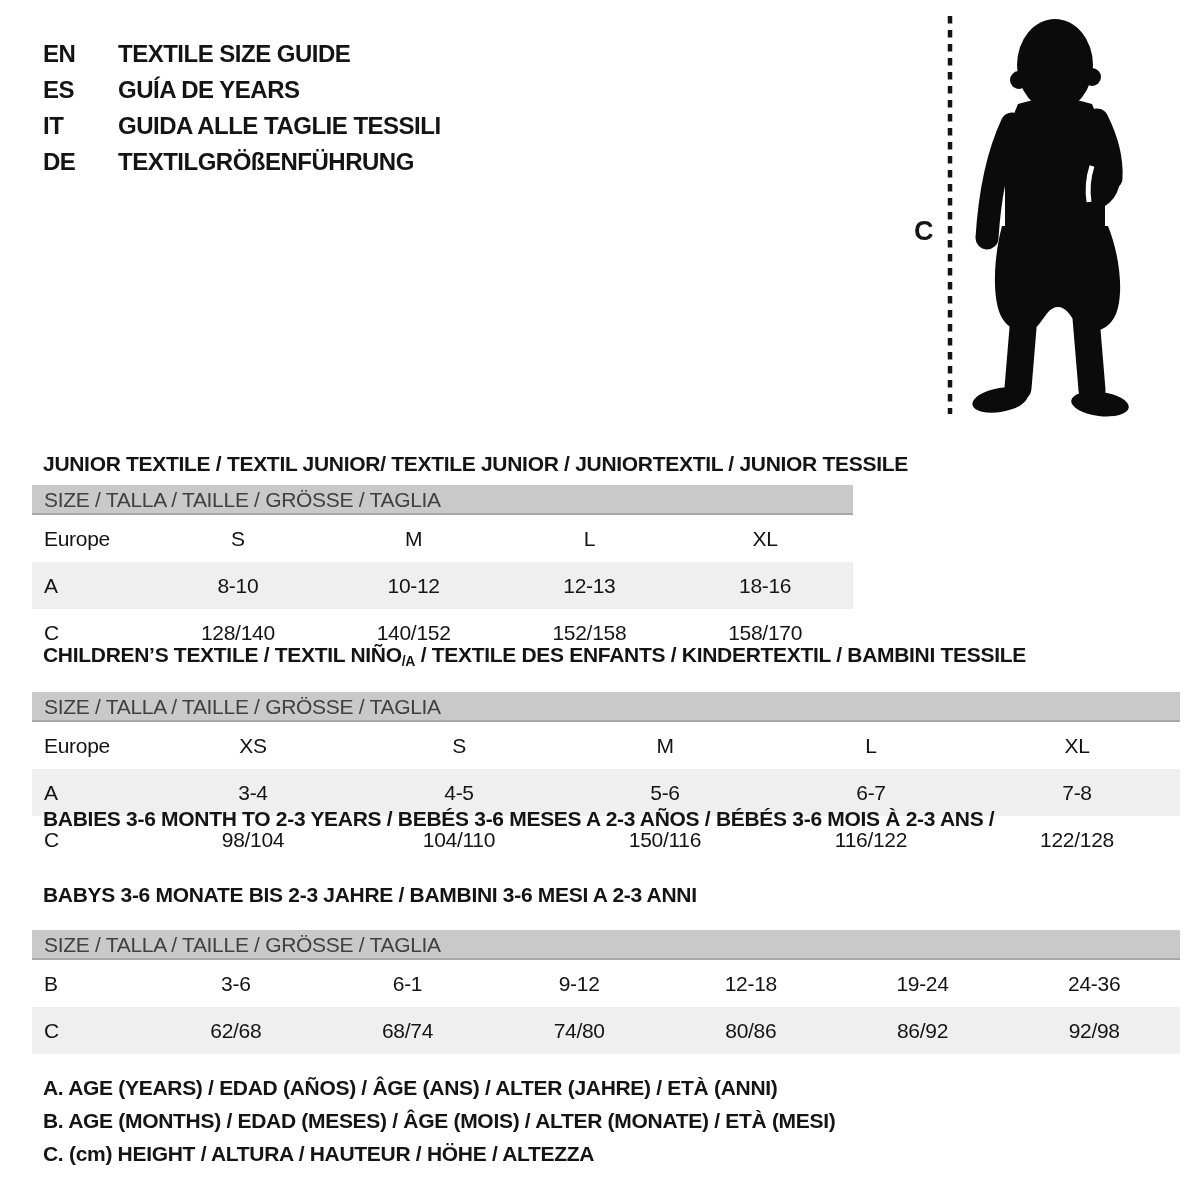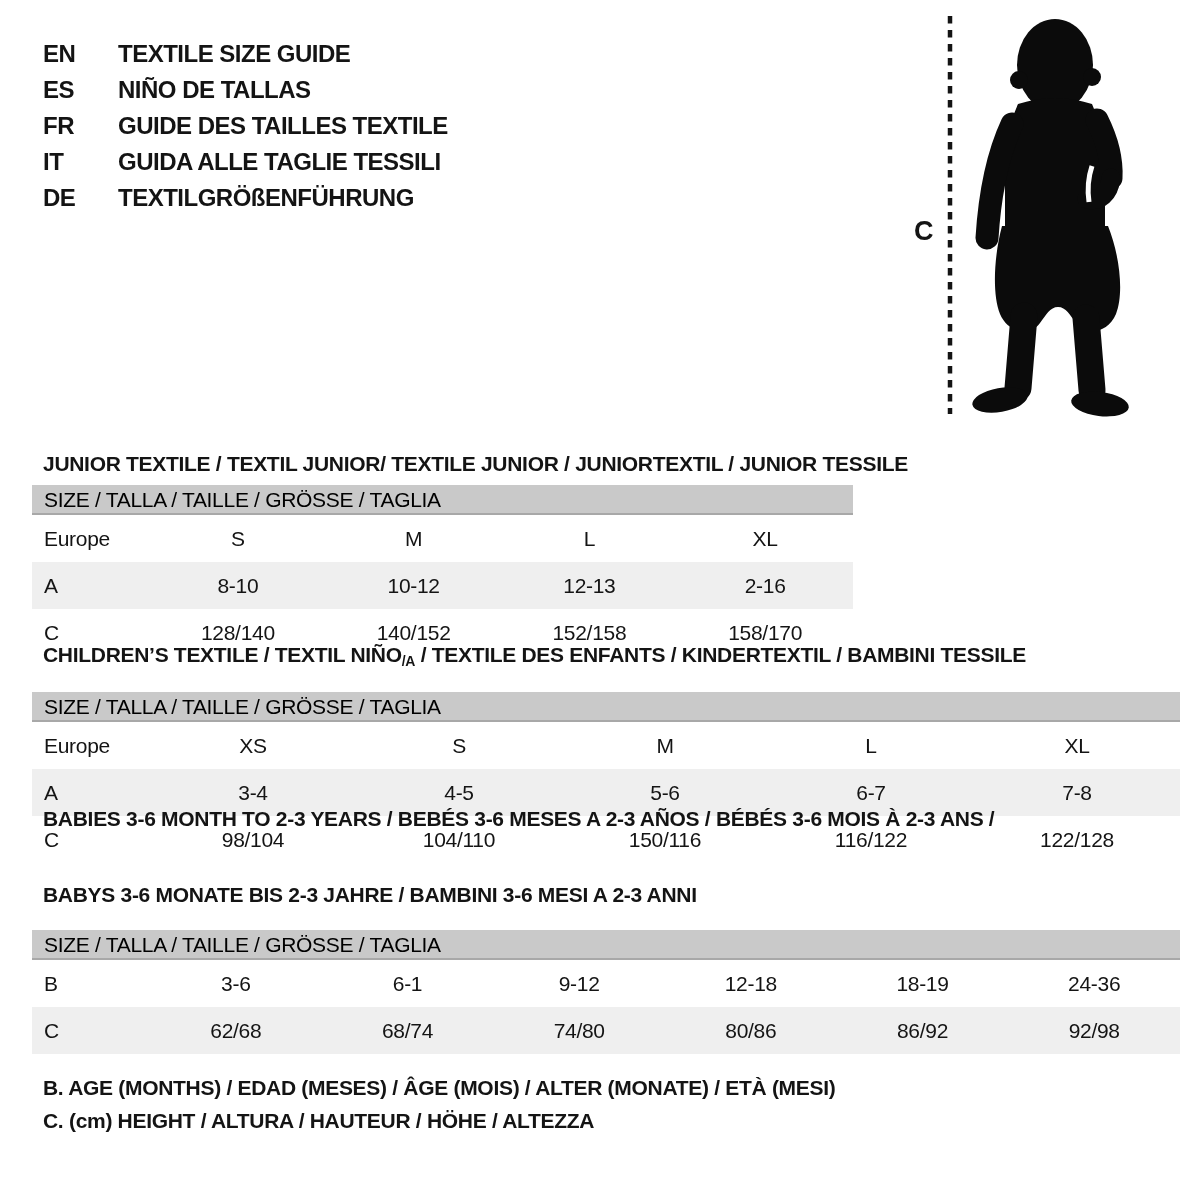--- a/index.html
+++ b/index.html
@@ -21,21 +21,21 @@
   .figure { position:absolute; left:940px; top:8px; width:210px; height:412px; }
   .figure-c { position:absolute; left:-26px; top:208px; font-size:27px; font-weight:700; }
 
   
   .section-title { position:absolute; left:43px; font-size:21px; font-weight:700; letter-spacing:-0.3px; white-space:nowrap; }
   .title-sub { font-size:14px; font-weight:700; position:relative; top:4px; }
 
   .size-table { position:absolute; left:32px; }
   .band {
     height:30px; background:#c9c9c9; border-bottom:2px solid #a8a8a8;
-    font-size:21px; line-height:29px; padding-left:12px; color:#000000;
+    font-size:21px; line-height:29px; padding-left:12px; color:#404040;
     letter-spacing:-0.3px; box-sizing:border-box;
   }
   .trow { display:grid; height:47px; align-items:center; font-size:21px; letter-spacing:-0.3px; }
   .cols5 { grid-template-columns:118px repeat(4,1fr); }
   .cols6 { grid-template-columns:118px repeat(5,1fr); }
   .cols7 { grid-template-columns:118px repeat(6,1fr); }
   .tlabel { padding-left:12px; }
   .tcell { text-align:center; }
   .stripe { background:#efefef; }
 
@@ -51,25 +51,21 @@
 
 <div>
 
   <div class="lang-list">
     <div class="lang-row">
       <span class="lang-code">EN</span>
       <span class="lang-label">TEXTILE SIZE GUIDE</span>
     </div>
     <div class="lang-row">
       <span class="lang-code">ES</span>
-      <span class="lang-label">NIÑO DE TALLAS</span>
-    </div>
-    <div class="lang-row">
-      <span class="lang-code">FR</span>
-      <span class="lang-label">GUIDE DES TAILLES TEXTILE</span>
+      <span class="lang-label">GUÍA DE YEARS</span>
     </div>
     <div class="lang-row">
       <span class="lang-code">IT</span>
       <span class="lang-label">GUIDA ALLE TAGLIE TESSILI</span>
     </div>
     <div class="lang-row">
       <span class="lang-code">DE</span>
       <span class="lang-label">TEXTILGRÖßENFÜHRUNG</span>
     </div>
   </div>
@@ -104,21 +100,21 @@
       <span class="tcell">S</span>
       <span class="tcell">M</span>
       <span class="tcell">L</span>
       <span class="tcell">XL</span>
     </div>
     <div class="trow cols5 stripe">
       <span class="tlabel">A</span>
       <span class="tcell">8-10</span>
       <span class="tcell">10-12</span>
       <span class="tcell">12-13</span>
-      <span class="tcell">2-16</span>
+      <span class="tcell">18-16</span>
     </div>
     <div class="trow cols5">
       <span class="tlabel">C</span>
       <span class="tcell">128/140</span>
       <span class="tcell">140/152</span>
       <span class="tcell">152/158</span>
       <span class="tcell">158/170</span>
     </div>
   </div>
 
@@ -154,32 +150,33 @@
   <div class="section-title" style="top:807px;text-align:center;">BABIES 3-6 MONTH TO 2-3 YEARS / BEBÉS 3-6 MESES A 2-3 AÑOS / BÉBÉS 3-6 MOIS À 2-3 ANS /</div>
   <div class="section-title" style="top:883px;">BABYS 3-6 MONATE BIS 2-3 JAHRE / BAMBINI 3-6 MESI A 2-3 ANNI</div>
   <div class="size-table babies-table">
     <div class="band">SIZE / TALLA / TAILLE / GRÖSSE / TAGLIA</div>
     <div class="trow cols7">
       <span class="tlabel">B</span>
       <span class="tcell">3-6</span>
       <span class="tcell">6-1</span>
       <span class="tcell">9-12</span>
       <span class="tcell">12-18</span>
-      <span class="tcell">18-19</span>
+      <span class="tcell">19-24</span>
       <span class="tcell">24-36</span>
     </div>
     <div class="trow cols7 stripe">
       <span class="tlabel">C</span>
       <span class="tcell">62/68</span>
       <span class="tcell">68/74</span>
       <span class="tcell">74/80</span>
       <span class="tcell">80/86</span>
       <span class="tcell">86/92</span>
       <span class="tcell">92/98</span>
     </div>
   </div>
 
   <div class="legend">
+    <div class="legend-line">A. AGE (YEARS) / EDAD (AÑOS) / ÂGE (ANS) / ALTER (JAHRE) / ETÀ (ANNI)</div>
     <div class="legend-line">B. AGE (MONTHS) / EDAD (MESES) / ÂGE (MOIS) / ALTER (MONATE) / ETÀ (MESI)</div>
     <div class="legend-line">C. (cm) HEIGHT / ALTURA / HAUTEUR / HÖHE / ALTEZZA</div>
   </div>
 
 </div>
 
 </body></html>

